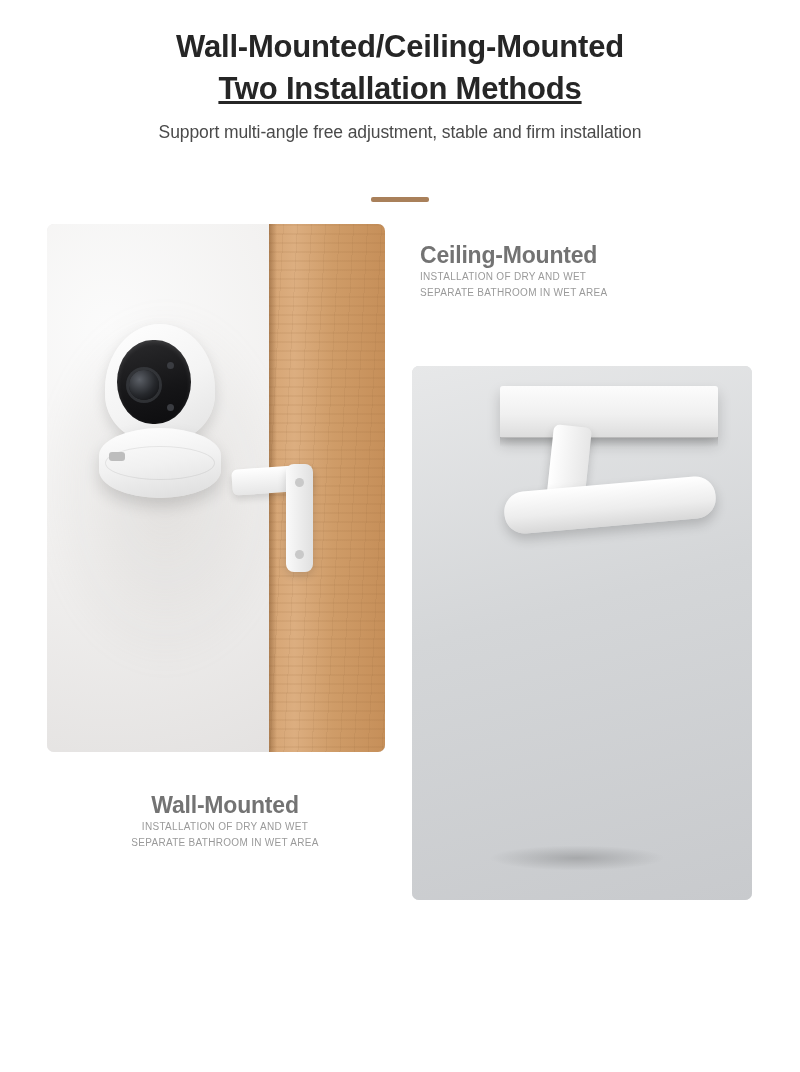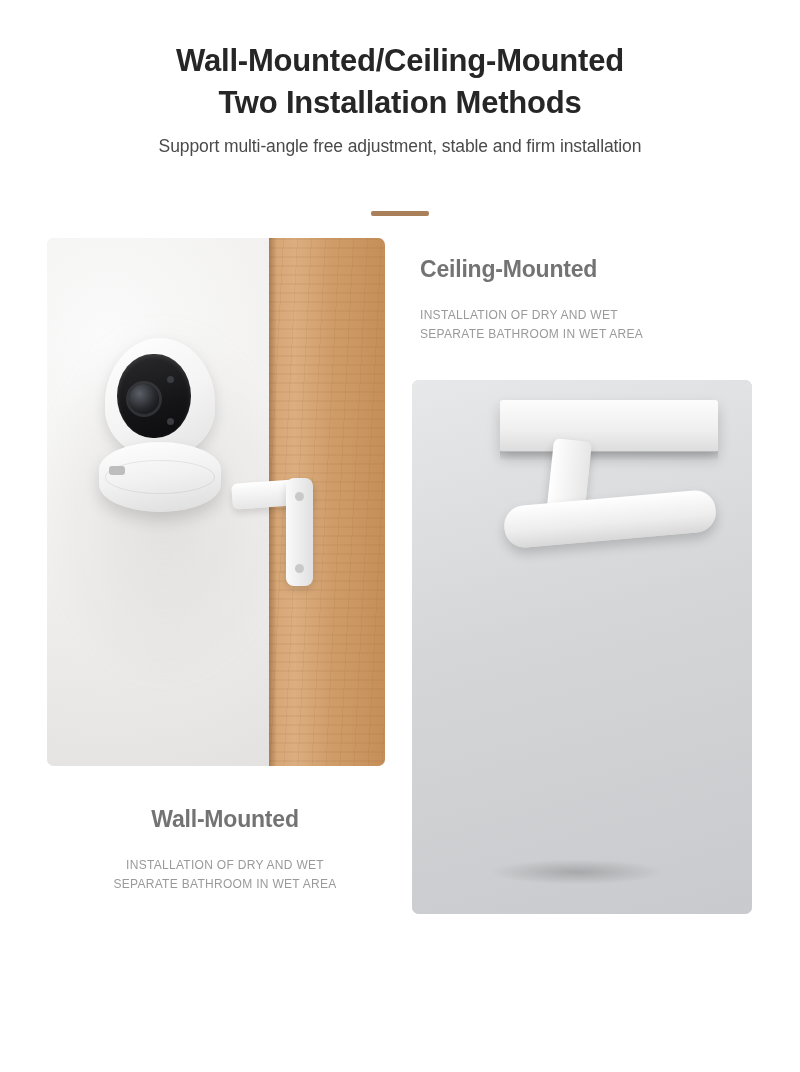--- a/index.html
+++ b/index.html
@@ -15,33 +15,33 @@
 
   .page {
     position: relative;
     width: 800px;
     height: 1072px;
     background: #ffffff;
   }
 
   
   .header {
-    padding-top: 40px;
+    padding-top: 26px;
     text-align: center;
   }
   .title {
     font-size: 31px;
     font-weight: bold;
     color: #262626;
     line-height: 1.36;
     letter-spacing: -0.2px;
     margin: 0 auto;
     max-width: 660px;
   }
-  .title .line2 { display: block; }
+  .title .line2 { display: block; text-decoration: underline; }
   .subtitle {
     margin-top: 12px;
     font-size: 17.5px;
     color: #4a4a4a;
     font-weight: 400;
     letter-spacing: -0.1px;
   }
   .divider-wrap {
     margin-top: 54px;
     display: flex;
@@ -370,22 +370,21 @@
     width: 340px;
   }
   .cap-title {
     font-size: 23px;
     font-weight: bold;
     color: #737373;
     letter-spacing: -0.2px;
   }
   .cap-title.center { text-align: center; }
   .cap-sub {
-    margin-top: 23px;
-    font-size: 12px;
+    font-size: 10px;
     color: #9a9a9a;
     line-height: 1.55;
     letter-spacing: .3px;
   }
   .cap-sub.center { text-align: center; }
 </style>
 </head>
 <body>
 
 <div class="page">

